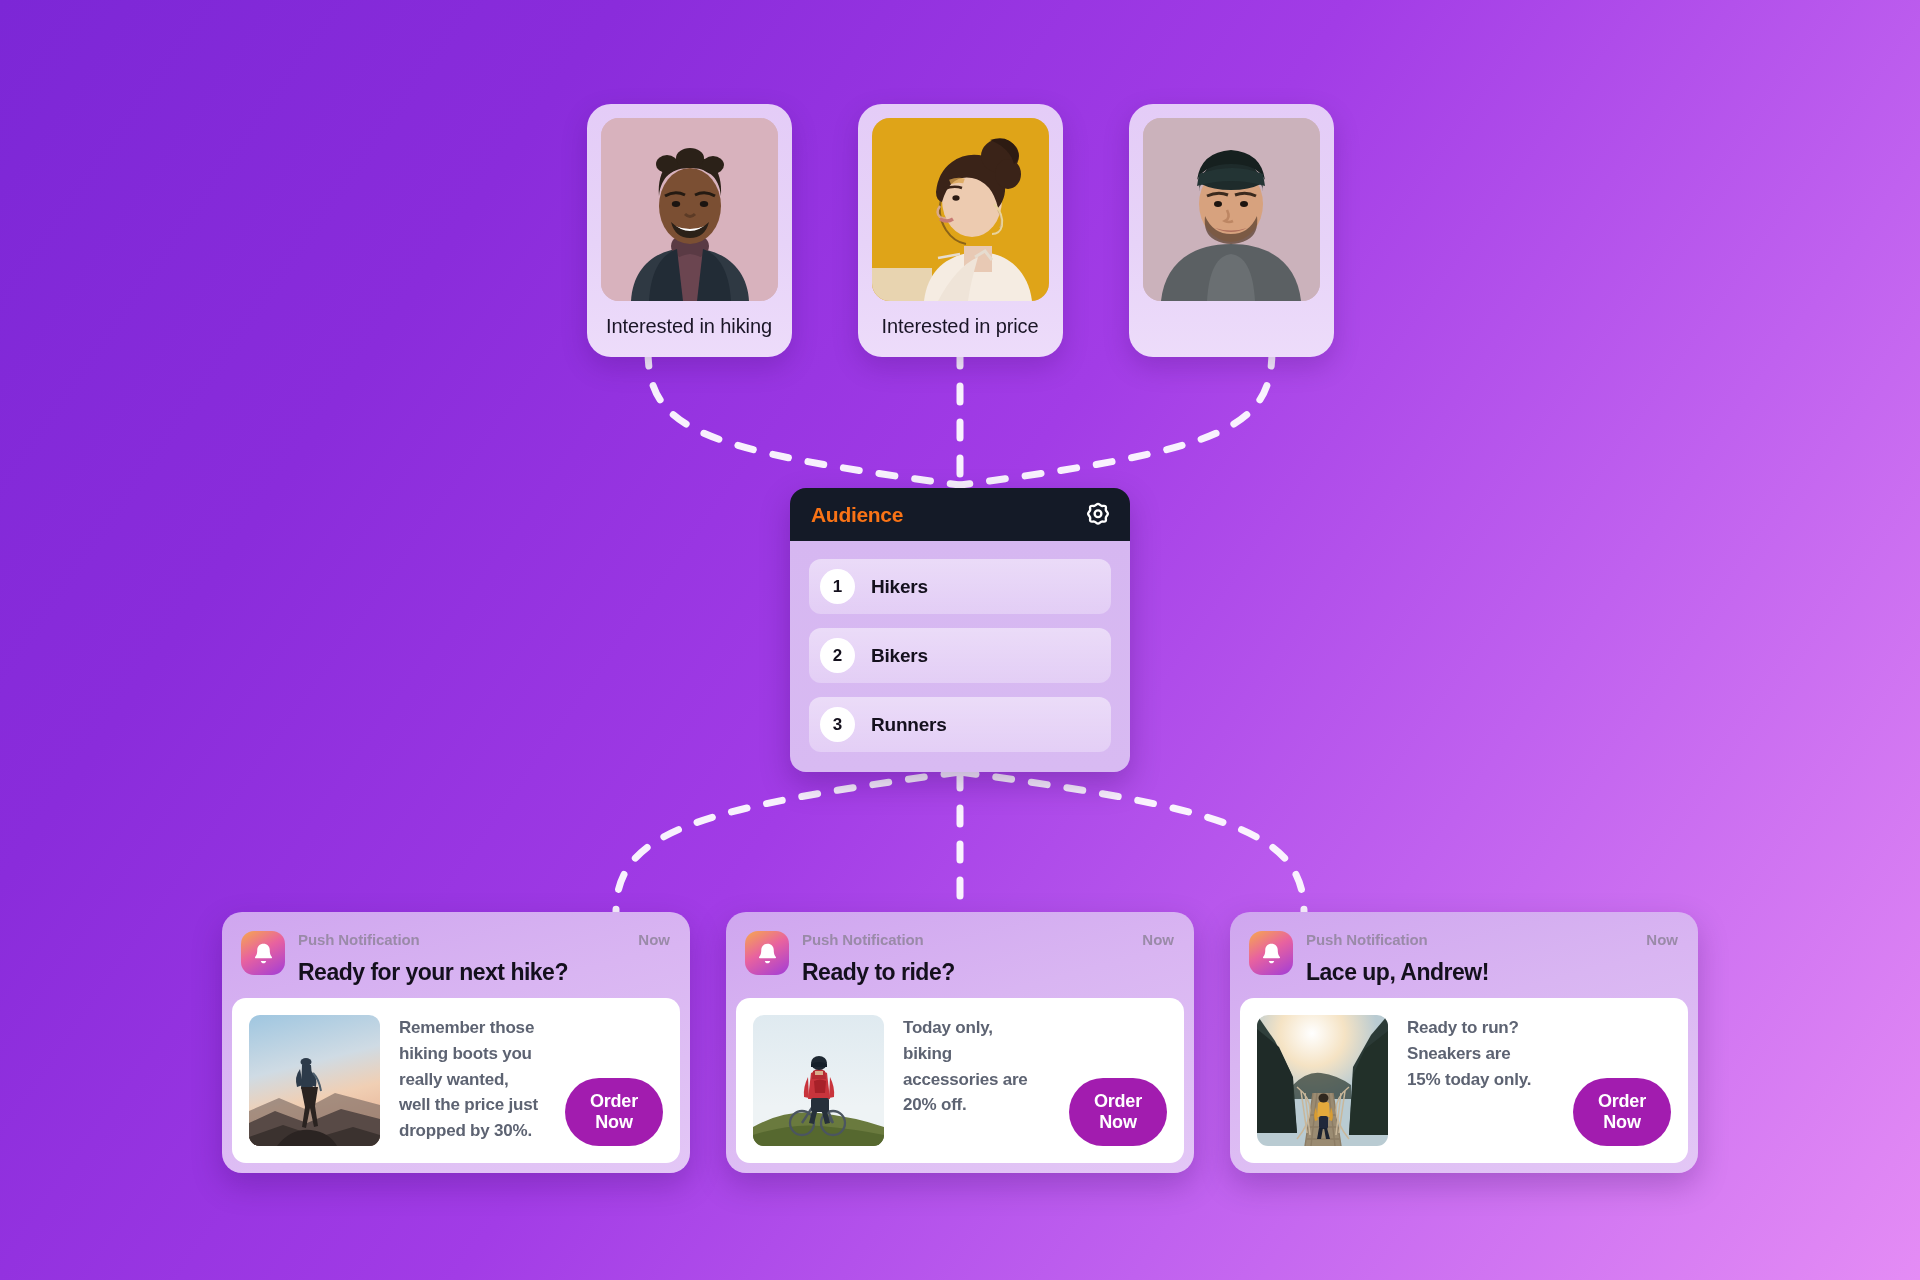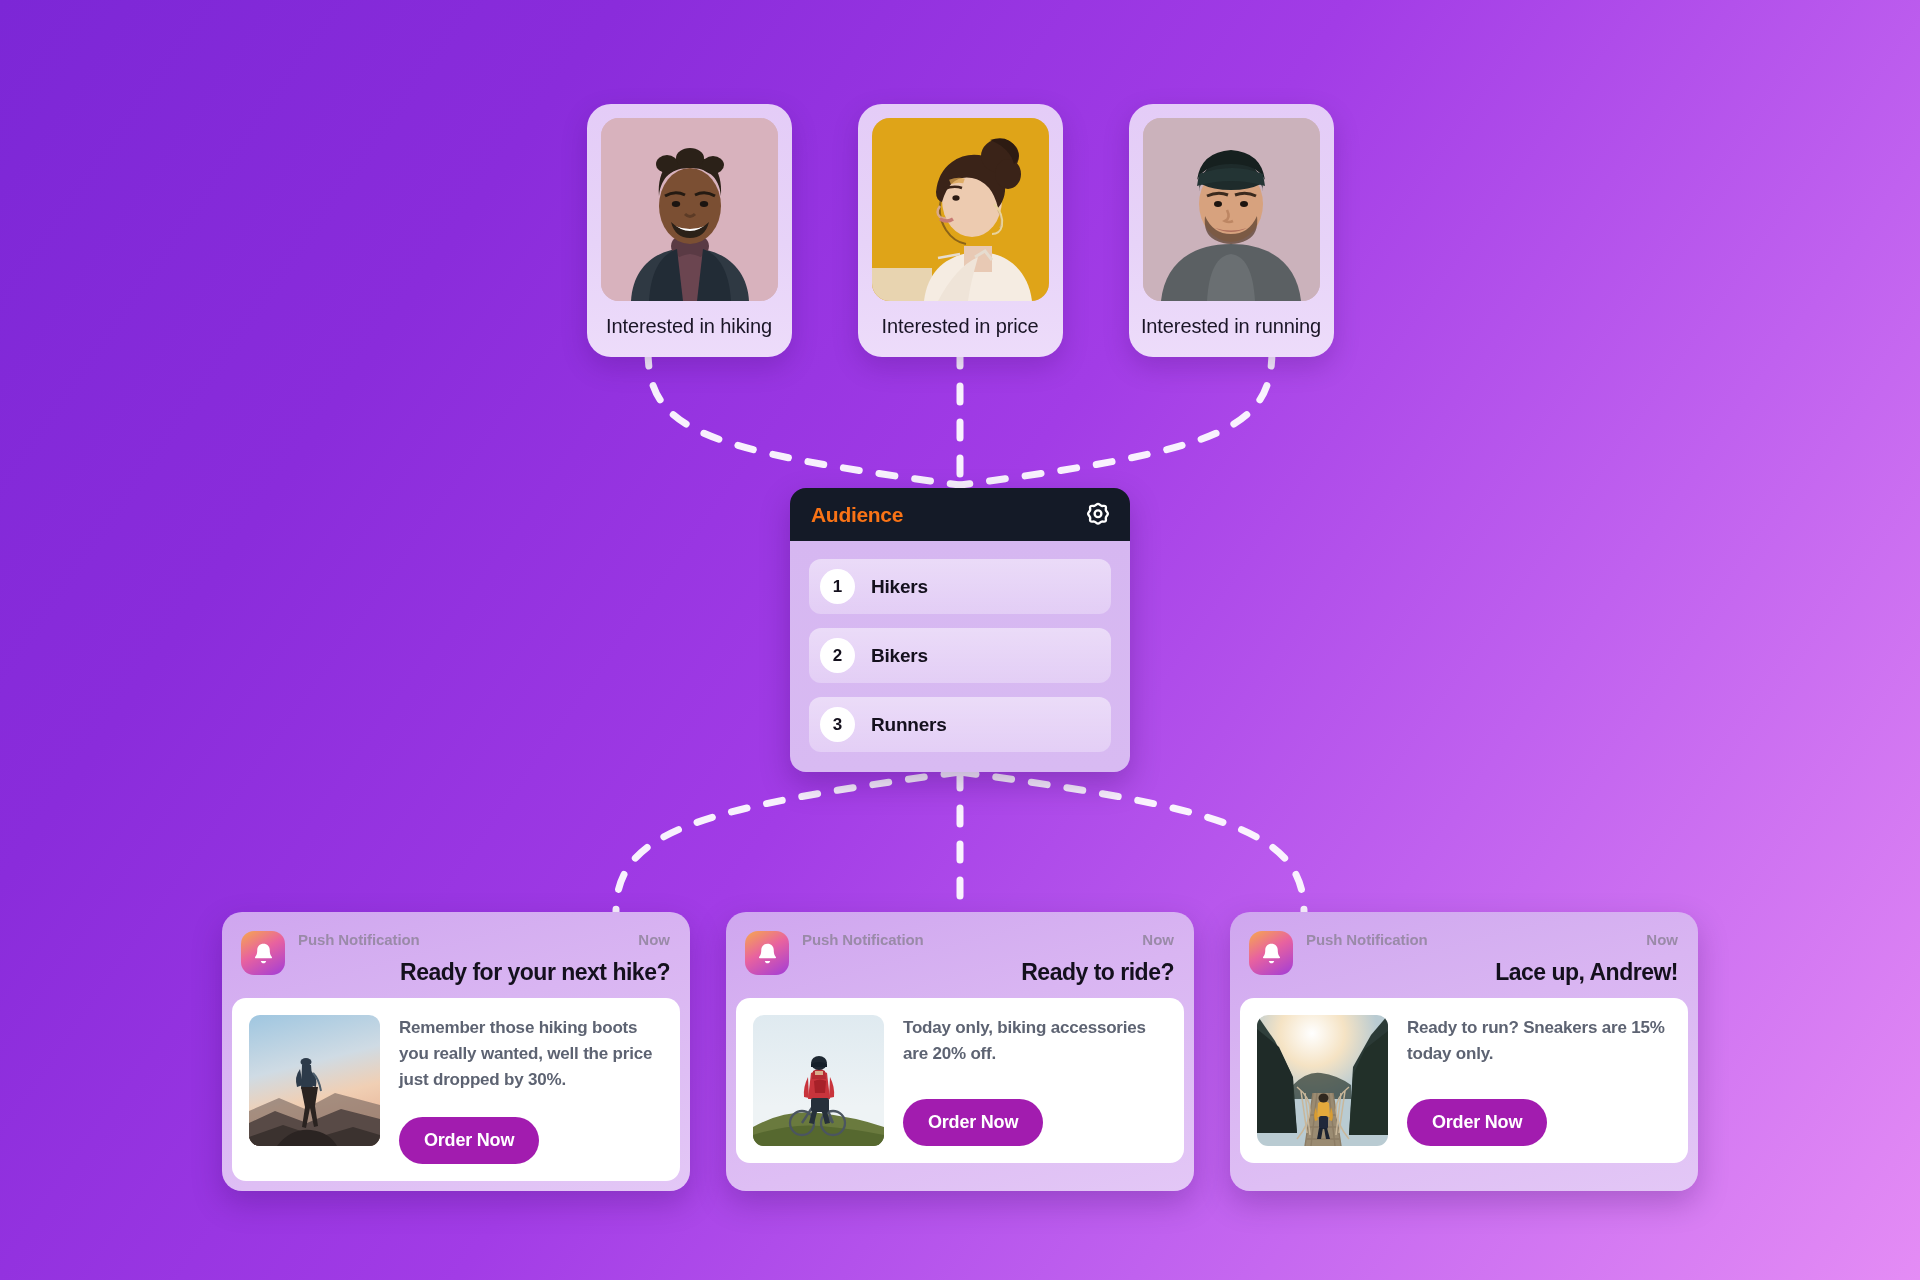--- a/index.html
+++ b/index.html
@@ -66,39 +66,39 @@
   
   .notif-row {
     position:absolute; top:912px; left:0; width:1920px;
     display:flex; justify-content:center; gap:36px; z-index:3;
   }
   .notif-card {
     width:468px; border-radius:20px; padding:10px;
     background: linear-gradient(165deg,#cfa6ef 0%, #d9b5f2 40%, #e3c7f6 100%);
     box-shadow:0 12px 30px rgba(50,8,90,.25);
   }
-  .notif-head { display:flex; align-items:flex-start; padding:9px 10px 12px 9px; gap:13px;text-align:right; }
+  .notif-head { display:flex; align-items:flex-start; padding:9px 10px 12px 9px; gap:13px; }
   .bell-badge {
     width:44px; height:44px; border-radius:13px; flex:0 0 44px;
     background: linear-gradient(150deg,#f6a84e 0%, #e8629f 45%, #a13cd8 100%);
     display:flex; align-items:center; justify-content:center;
   }
   .bell-badge svg { width:25px; height:25px; }
   .notif-head-txt { flex:1; min-width:0; }
   .notif-meta { display:flex; justify-content:space-between; align-items:center; }
   .notif-kind { font-size:15px; font-weight:bold; color:#9a8aa8; letter-spacing:-0.1px; }
   .notif-time { font-size:15px; font-weight:bold; color:#9a8aa8; }
   .notif-title { font-size:23px; font-weight:bold; color:#14101d; letter-spacing:-0.5px; margin-top:11px; }
   .notif-body {
     background:#fff; border-radius:14px; padding:17px;
     display:flex; gap:19px;
   }
   .notif-thumb { width:131px; height:131px; border-radius:11px; overflow:hidden; flex:0 0 131px; }
   .notif-thumb svg { display:block; width:100%; height:100%; }
-  .notif-right { flex:1; min-width:0; display:flex; flex-direction:column;gap:25px; }
+  .notif-right { flex:1; min-width:0; display:flex; flex-direction:row;gap:25px; }
   .notif-text { font-size:17px; font-weight:bold; color:#5d6372; line-height:1.52; letter-spacing:-0.2px; }
   .order-btn {
     margin-top:auto; align-self:flex-start;
     background:#a21caf; color:#fff; border:none;
     font-family:"Liberation Sans", sans-serif;
     font-size:18px; font-weight:bold; letter-spacing:-0.2px;
     padding:13px 25px; border-radius:999px; cursor:pointer;
   }
 </style>
 </head>
@@ -190,21 +190,20 @@
           <ellipse cx="75" cy="86" rx="4" ry="3" fill="#1d1510"></ellipse>
           <ellipse cx="101" cy="86" rx="4" ry="3" fill="#1d1510"></ellipse>
           <path d="M64 78 q11 -5 21 -1" stroke="#3b2a1e" stroke-width="3" fill="none"></path>
           <path d="M92 77 q11 -4 21 1" stroke="#3b2a1e" stroke-width="3" fill="none"></path>
           <path d="M84 92 q4 8 -2 11 q4 2 8 0" stroke="#bd8663" stroke-width="2.6" fill="none"></path>
           <path d="M72 110 q16 8 32 0 q-16 5 -32 0 z" fill="#b0705c"></path>
           <path d="M62 98 q-2 18 10 24 q16 8 32 0 q12 -6 10 -24 q-8 18 -26 18 q-18 0 -26 -18 z" fill="#5c4231" opacity=".75"></path>
         </g>
       </svg>
     </div>
-    <div class="persona-label">Interested in running</div>
   </div>
 
 </div>
 
 <div class="audience">
   <div class="audience-head">
     <span class="audience-title">Audience</span>
     <svg class="gear-icon" viewBox="0 0 24 24" fill="none" stroke="#ffffff" stroke-width="1.9" stroke-linejoin="round">
       <path d="M12 3.1c1.1 0 1.8 1.3 2.9 1.6 1 .3 2.3-.5 3.1.3.8.8 0 2.1.3 3.1.3 1.1 1.6 1.8 1.6 2.9s-1.3 1.8-1.6 2.9c-.3 1 .5 2.3-.3 3.1-.8.8-2.1 0-3.1.3-1.1.3-1.8 1.6-2.9 1.6s-1.8-1.3-2.9-1.6c-1-.3-2.3.5-3.1-.3-.8-.8 0-2.1-.3-3.1C5.4 12.8 4.1 12.1 4.1 11s1.3-1.8 1.6-2.9c.3-1-.5-2.3.3-3.1.8-.8 2.1 0 3.1-.3C10.2 4.4 10.9 3.1 12 3.1z"></path>
       <circle cx="12" cy="11" r="2.7"></circle>

